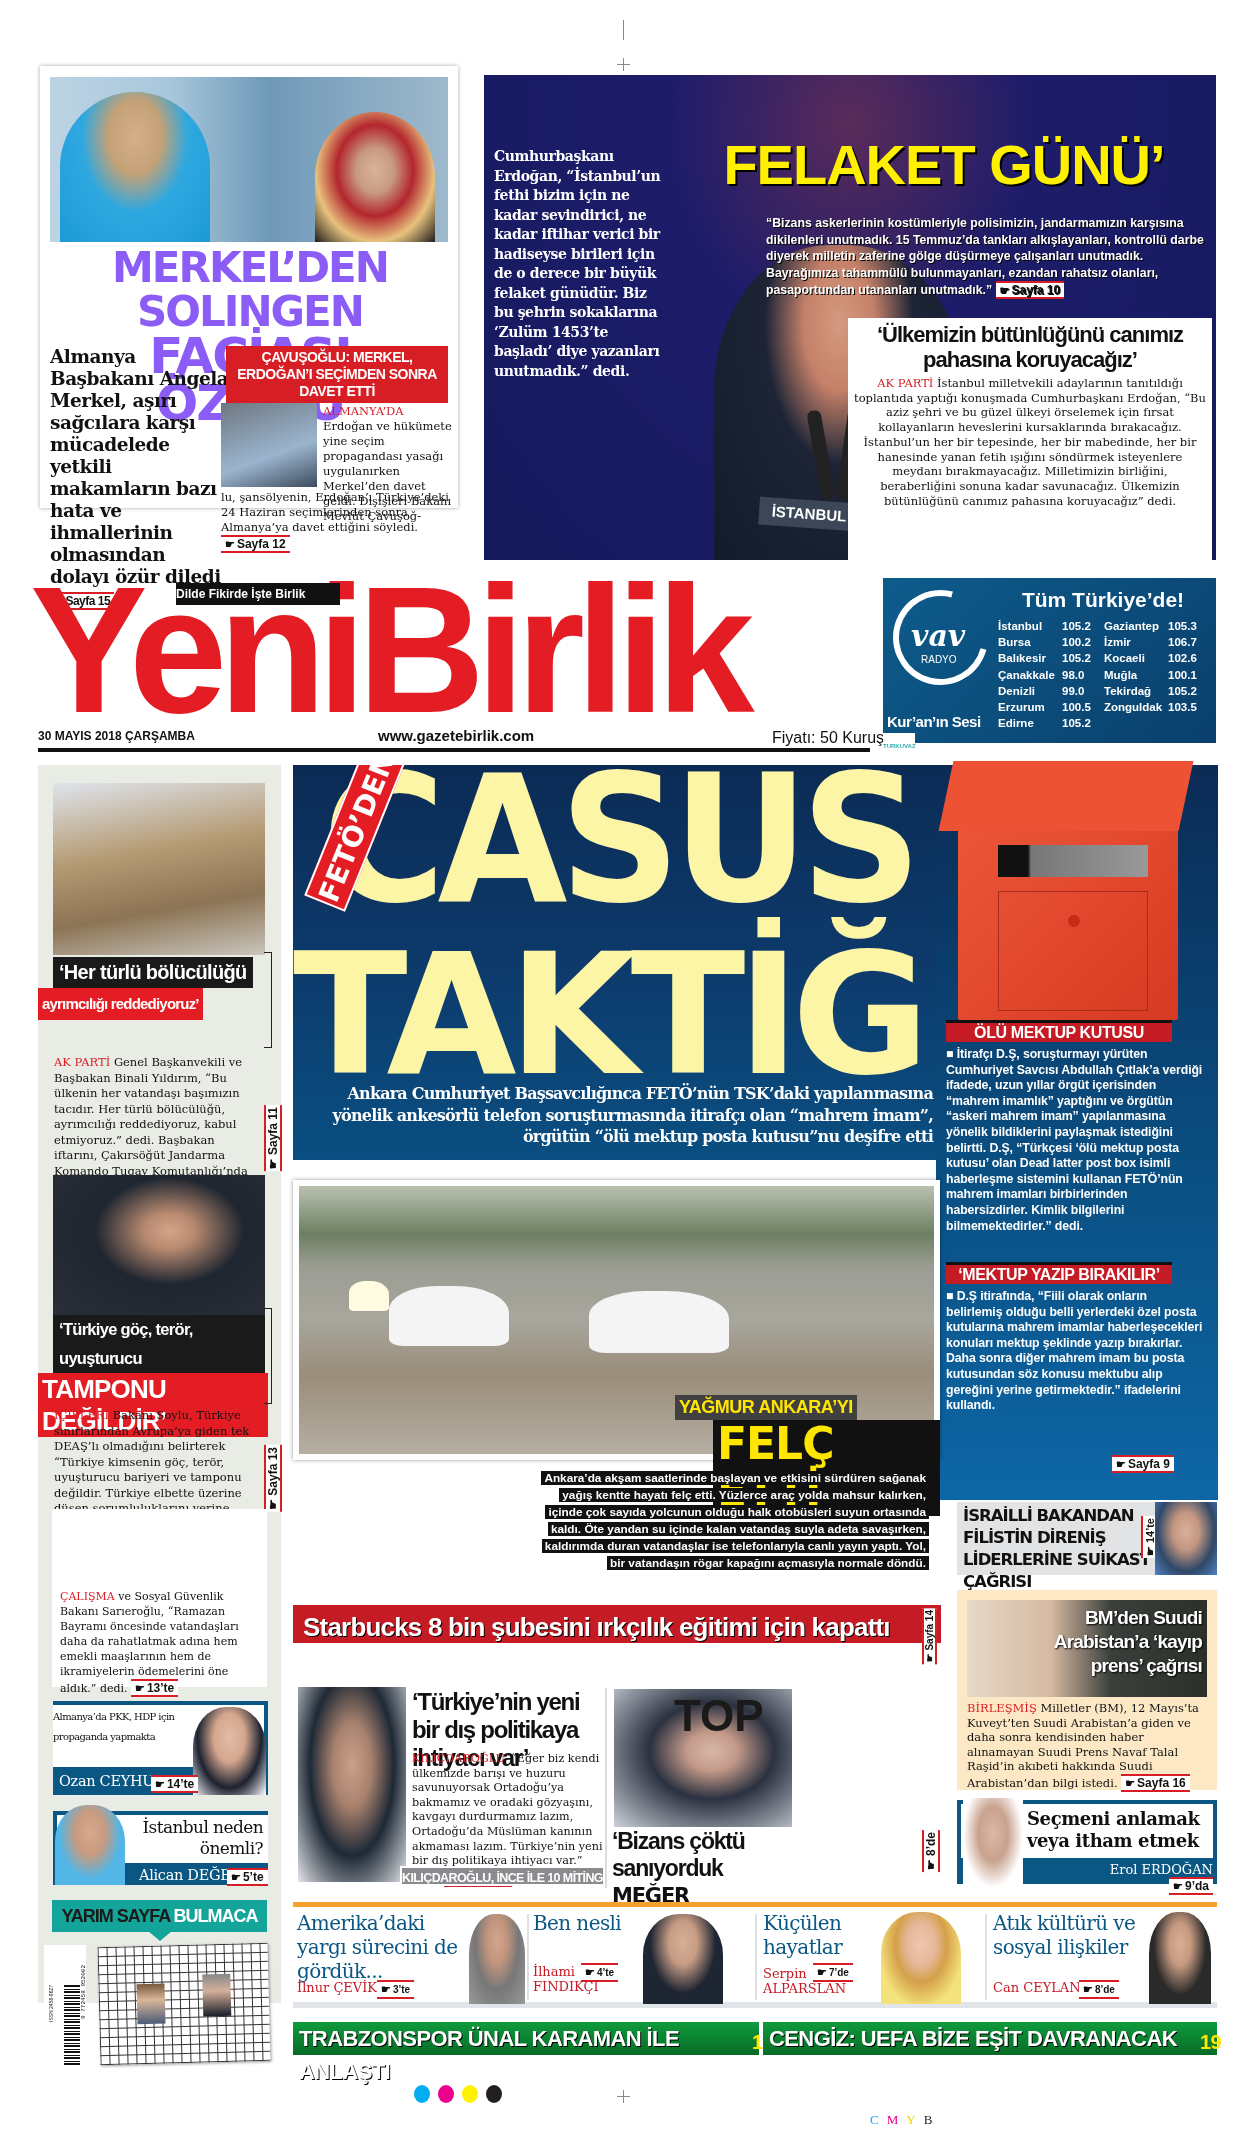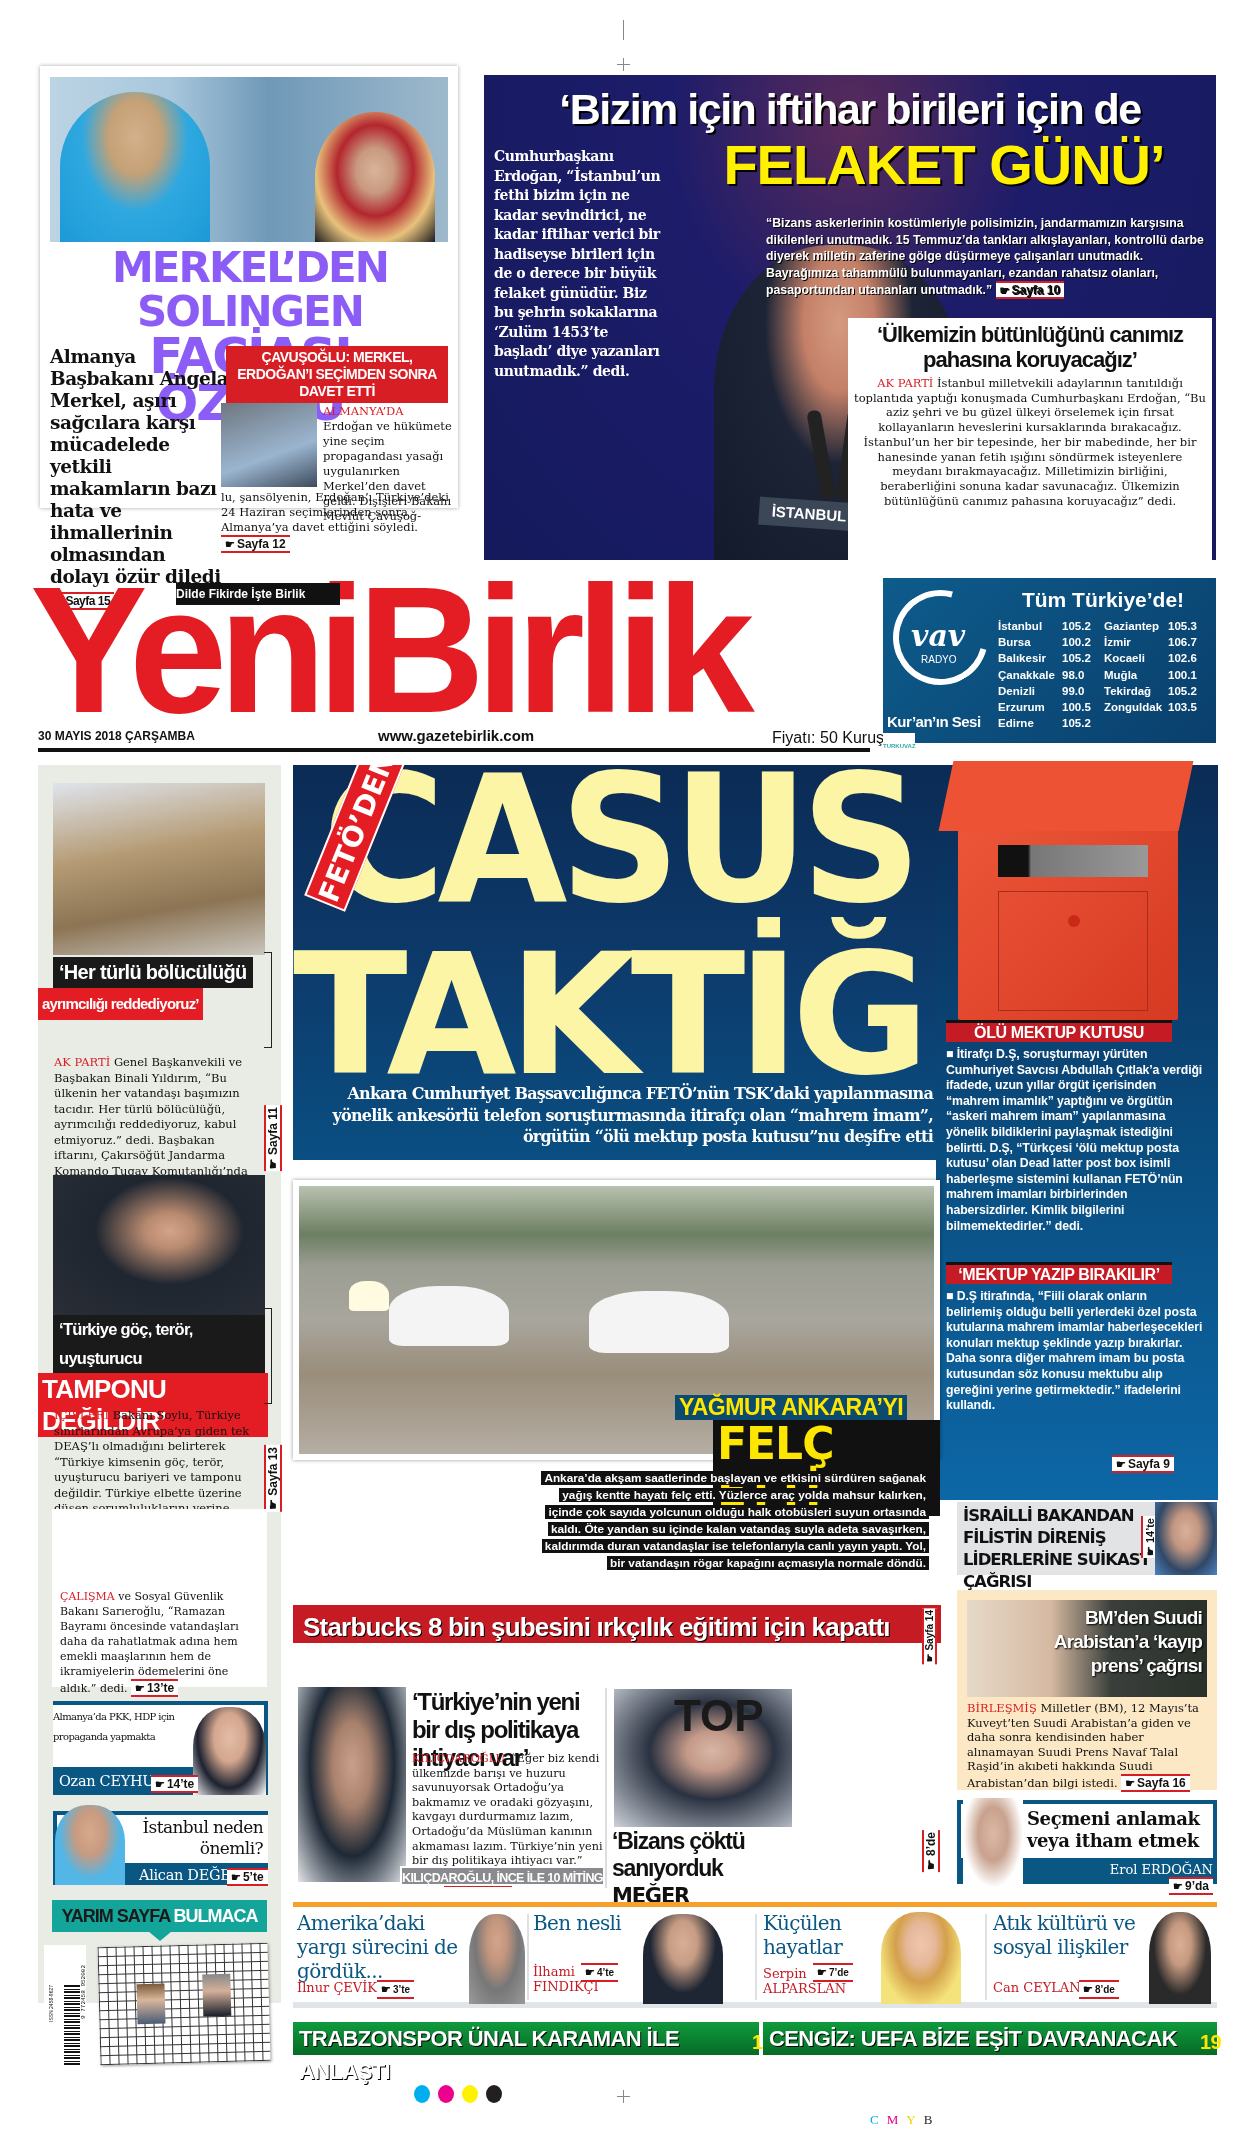--- a/index.html
+++ b/index.html
@@ -91,21 +91,21 @@
   #mailbox-roof{left:10px;top:-4px;width:240px;height:70px;background:#ee5235;transform:skewX(-12deg)}
   #mailbox-slot{left:40px;top:80px;width:150px;height:32px;background:linear-gradient(90deg,#111 20%,#777 22%,#999)}
   #mailbox-door{left:40px;top:126px;width:150px;height:120px;border:1px solid #a92d1a}
   .mail-band{position:absolute;left:10px;width:226px;height:22px;background:#c41b25;border-top:3px solid #111;color:#fff;text-align:center;font-size:16px;line-height:19px;letter-spacing:-.4px}
   .mail-text{position:absolute;left:10px;width:260px;color:#fff;font-family:"Liberation Sans",sans-serif;font-weight:700;font-size:12.3px;line-height:15.6px;letter-spacing:-.1px}
 
   
   #flood{left:293px;top:1180px;width:647px;height:280px;background:#fff;box-shadow:0 0 4px rgba(0,0,0,.4)}
   #flood-img{left:6px;top:6px;width:635px;height:268px;background:linear-gradient(180deg,#b9c1b0 0%,#6d7f62 18%,#9b9d93 30%,#a8a69d 50%,#9a8d7a 70%,#b5aea3 100%)}
   .car{position:absolute;background:#f4f4f4;border-radius:40% 45% 12% 12%}
-  #flood-h1{left:382px;top:215px;background:#0c4a6e;color:#ffe600;font-size:23px;line-height:25px;padding:0 4px;letter-spacing:-.5px}
+  #flood-h1{left:382px;top:215px;background:#404040;color:#ffe600;font-size:18px;line-height:25px;padding:0 4px;letter-spacing:-.5px}
   #flood-h2{left:420px;top:240px;background:#111;color:#ffe600;font-family:"DejaVu Sans",sans-serif;font-weight:900;font-size:44px;line-height:48px;padding:0 4px;letter-spacing:-1px}
   #flood-text{left:248px;top:292px;width:388px;text-align:right;font-family:"Liberation Sans",sans-serif;font-weight:700;font-size:11.8px;line-height:17px;color:#fff}
   #flood-text span{background:#111;padding:0 3px;box-decoration-break:clone;-webkit-box-decoration-break:clone}
 
   #starbucks{left:293px;top:1605px;width:648px;height:44px;background:#c41b25;color:#fff;font-size:26px;line-height:44px;padding-left:10px;letter-spacing:-.8px;text-shadow:1px 1px 0 #000;border-bottom:6px solid #fff}
 
   #kilic-photo{left:298px;top:1687px;width:108px;height:195px;background:radial-gradient(ellipse at 50% 40%,#c9a08c 0%,#a9826e 25%,#1e2936 55%,#e4e6ea 100%)}
   #kilic-h{left:412px;top:1688px;width:196px;font-size:24px;line-height:28px;letter-spacing:-1.3px;color:#111}
   #kilic-text{left:412px;top:1752px;width:196px;font-size:11.2px;line-height:14.6px}
   #kilic-band{left:400px;top:1866px;width:205px;height:20px;background:#8a8b8e;color:#fff;font-size:12.5px;line-height:20px;text-align:center;letter-spacing:-.6px;border:2px solid #fff}
@@ -177,21 +177,20 @@
     <span>lu, şansölyenin, Erdoğan’ı Türkiye’deki 24 Haziran seçimlerinden sonra Almanya’ya davet ettiğini söyledi.</span>
     <span class="sayfa"><span class="hand">☛</span><span>Sayfa 12</span></span>
   </p>
 </section>
 
 <section id="erd-box" class="abs">
   <div id="erd-figure" class="abs"></div>
   <div class="abs" style="left:330px;top:335px;width:14px;height:90px;background:#222;transform:rotate(-10deg);border-radius:6px"></div>
   <div class="abs" style="left:358px;top:335px;width:14px;height:90px;background:#222;transform:rotate(8deg);border-radius:6px"></div>
   <div id="erd-sign" class="abs">İSTANBUL</div>
-  <h1 id="erd-title1" class="abs cond">‘Bizim için iftihar birileri için de</h1>
   <h1 id="erd-title2" class="abs cond">FELAKET GÜNÜ’</h1>
   <p id="erd-left" class="abs">Cumhurbaşkanı Erdoğan, “İstanbul’un fethi bizim için ne kadar sevindirici, ne kadar iftihar verici bir hadiseyse birileri için de o derece bir büyük felaket günüdür. Biz bu şehrin sokaklarına ‘Zulüm 1453’te başladı’ diye yazanları unutmadık.” dedi.</p>
   <p id="erd-quote" class="abs">
     <span>“Bizans askerlerinin kostümleriyle polisimizin, jandarmamızın karşısına dikilenleri unutmadık. 15 Temmuz’da tankları alkışlayanları, kontrollü darbe diyerek milletin zaferine gölge düşürmeye çalışanları unutmadık. Bayrağımıza tahammülü bulunmayanları, ezandan rahatsız olanları, pasaportundan utananları unutmadık.”</span>
     <span class="sayfa"><span class="hand">☛</span><span>Sayfa 10</span></span>
   </p>
   <div id="erd-sub" class="abs">
     <h2 id="erd-sub-h" class="abs cond">‘Ülkemizin bütünlüğünü canımız pahasına koruyacağız’</h2>
     <p id="erd-sub-t" class="abs serif">
       <span class="red">AK PARTİ</span>

